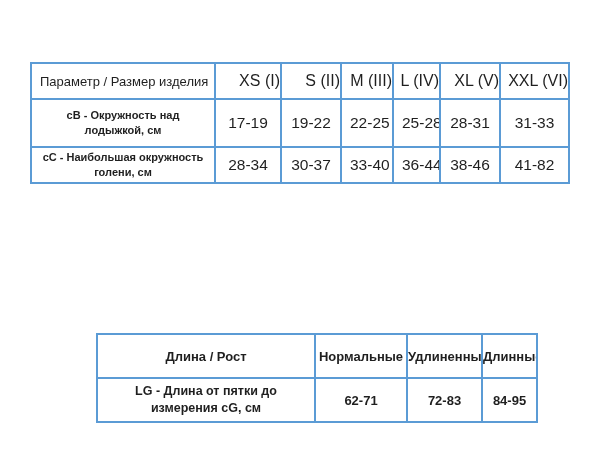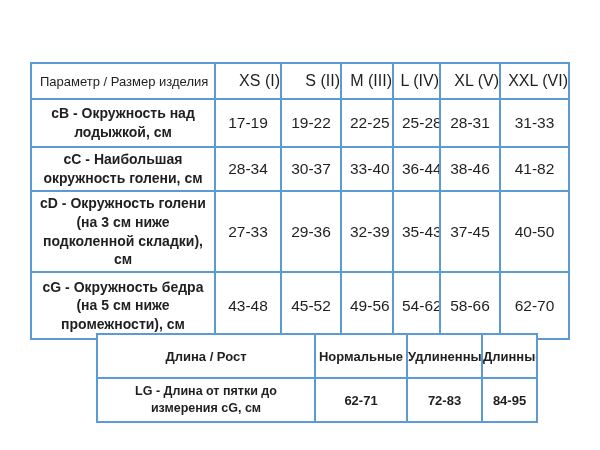--- a/index.html
+++ b/index.html
@@ -39,21 +39,21 @@
   }
   .size-header {
     font-weight: 400;
     font-size: 16px;
     text-align: right;
     padding: 0;
     white-space: nowrap;
   }
   .row-label {
     font-weight: 700;
-    font-size: 14px;
+    font-size: 11px;
     text-align: center;
     line-height: 1.35;
     padding: 2px 6px;
   }
   .value {
     font-weight: 400;
     font-size: 15.5px;
     text-align: center;
     padding: 8px;
     white-space: nowrap;
@@ -120,38 +120,20 @@
     </tr>
     <tr style="height:36px">
       <td class="row-label">cC - Наибольшая окружность голени, см</td>
       <td class="value">28-34</td>
       <td class="value">30-37</td>
       <td class="value">33-40</td>
       <td class="value">36-44</td>
       <td class="value">38-46</td>
       <td class="value">41-82</td>
     </tr>
-    <tr style="height:58px">
-      <td class="row-label">cD - Окружность голени (на 3 см ниже подколенной складки), см</td>
-      <td class="value">27-33</td>
-      <td class="value">29-36</td>
-      <td class="value">32-39</td>
-      <td class="value">35-43</td>
-      <td class="value">37-45</td>
-      <td class="value">40-50</td>
-    </tr>
-    <tr style="height:67px">
-      <td class="row-label">cG - Окружность бедра (на 5 см ниже промежности), см</td>
-      <td class="value">43-48</td>
-      <td class="value">45-52</td>
-      <td class="value">49-56</td>
-      <td class="value">54-62</td>
-      <td class="value">58-66</td>
-      <td class="value">62-70</td>
-    </tr>
   </tbody>
 </table>
 
 <table class="length-table">
   <colgroup>
     <col style="width:218px">
     <col style="width:92px">
     <col style="width:75px">
     <col style="width:55px">
   </colgroup>

